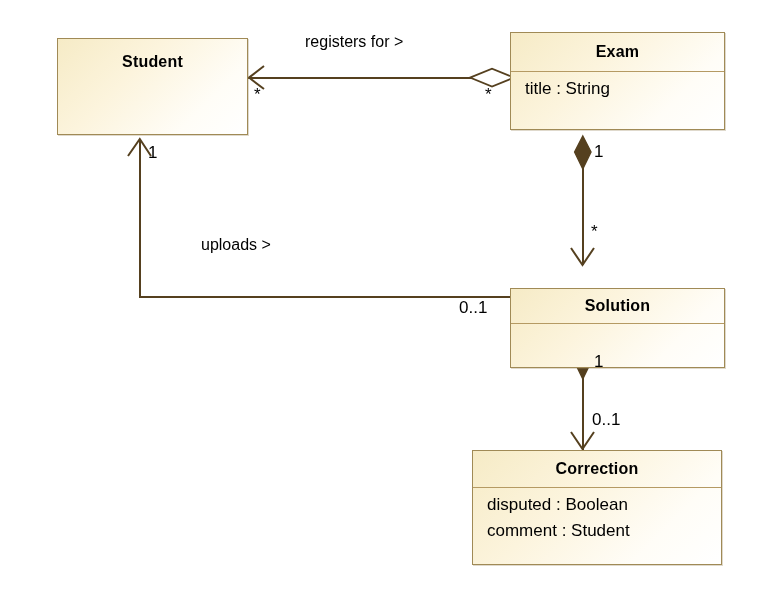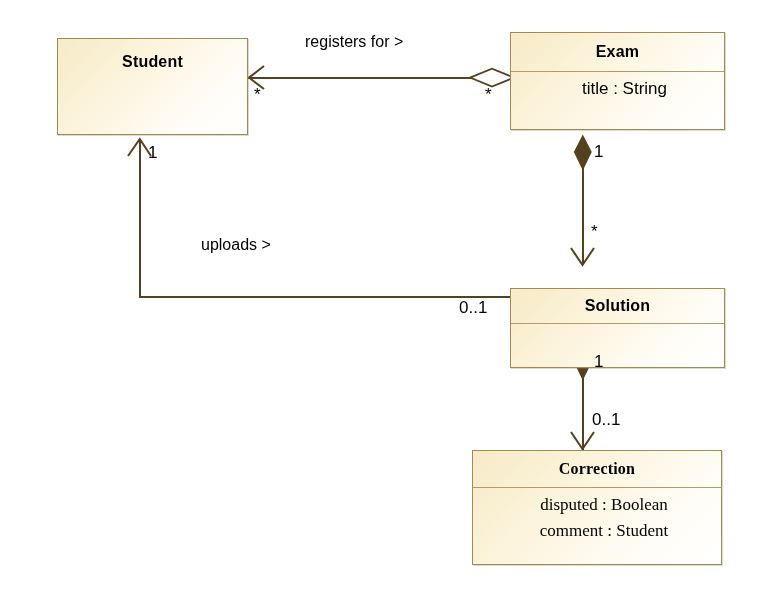--- a/index.html
+++ b/index.html
@@ -46,21 +46,20 @@
   }
   .uml-attrs {
     box-sizing: border-box;
     padding: 4px 0 0 14px;
   }
   .uml-attr {
     font-size: 17px;
     color: #000000;
     line-height: 26px;
     white-space: nowrap;
-    text-align: center;
   }
 
   
   .line-h, .line-v {
     position: absolute;
     background: #55401f;
     z-index: 2;
   }
   .line-h { height: 1.6px; }
   .line-v { width: 1.6px; }
@@ -157,21 +156,21 @@
     <div class="uml-attrs">
       <div class="uml-attr">title : String</div>
     </div>
   </div>
 
   <div class="uml-class" style="left:510px; top:265px; width:215px; height:80px;margin-top:23px;">
     <div class="uml-name" style="height:34px;">Solution</div>
     <div class="uml-divider"></div>
   </div>
 
-  <div class="uml-class" style="left:472px; top:450px; width:250px; height:115px;font-family:Liberation Serif, serif;">
+  <div class="uml-class" style="left:472px; top:450px; width:250px; height:115px;">
     <div class="uml-name" style="height:36px;">Correction</div>
     <div class="uml-divider"></div>
     <div class="uml-attrs">
       <div class="uml-attr">disputed : Boolean</div>
       <div class="uml-attr">comment : Student</div>
     </div>
   </div>
 
 </div>
 

